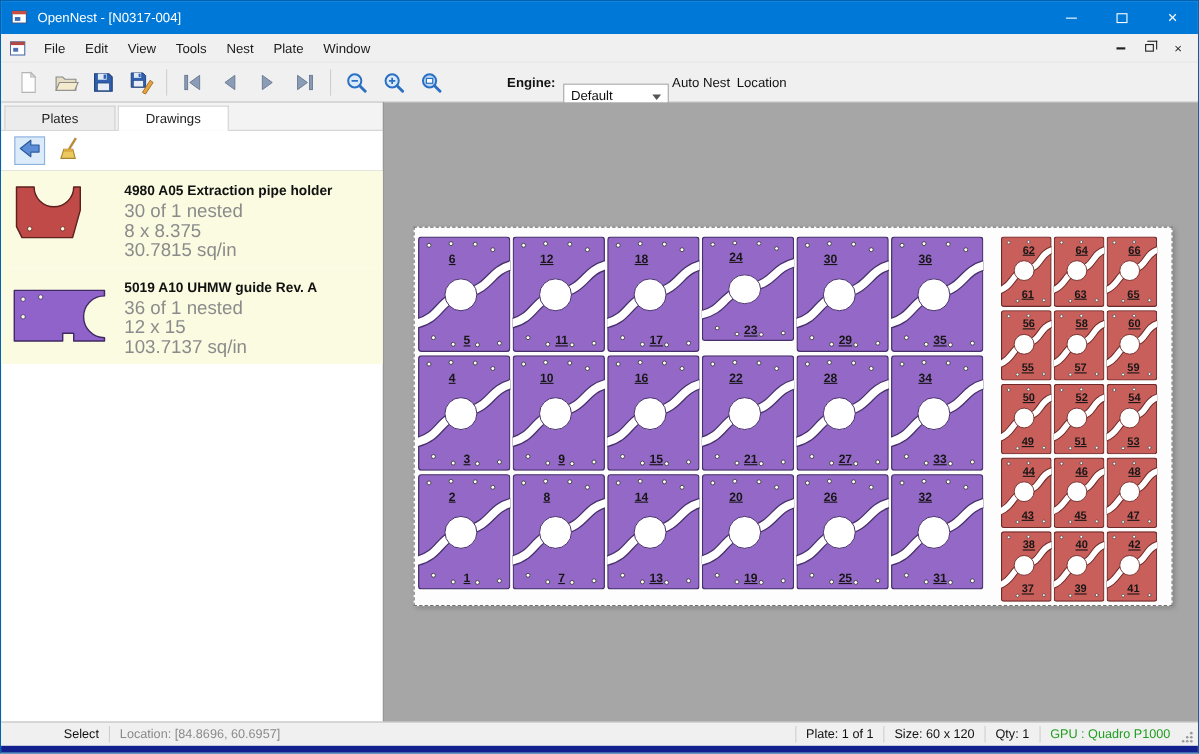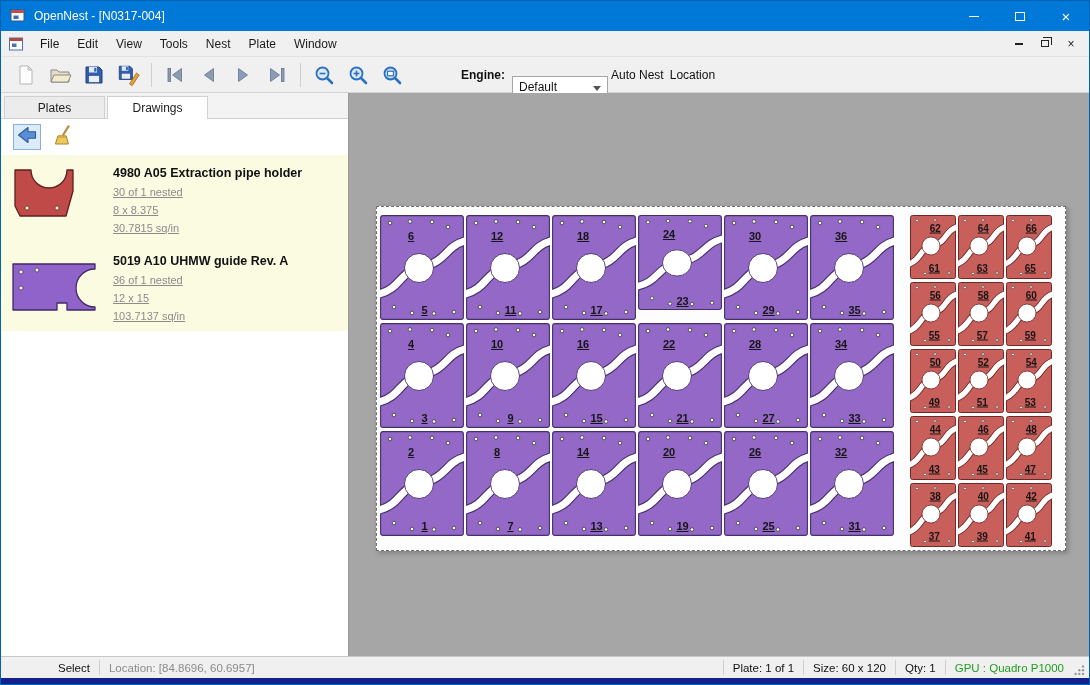--- a/index.html
+++ b/index.html
@@ -45,21 +45,21 @@
   .tab { width:101px; text-align:center; padding:4px 0; font-size:12px; border:1px solid #d0d0d0; border-bottom:none; background:#ececec; margin-left:2px; color:#222; }
   .tab.active { background:#fff; position:relative; z-index:2; margin-bottom:-1px; }
   .side-toolbar { height:36px; display:flex; align-items:center; gap:9px; padding:0 12px; background:#fff; flex:0 0 auto; }
   .side-btn { width:28px; height:26px; display:flex; align-items:center; justify-content:center; }
   .side-btn.hl { border:1px solid #8ab0dc; background:#dcebf9; }
   .parts-list { flex:1; background:#fff; overflow:hidden; }
   .part-item { display:flex; background:#fbfbe2; padding:5px 8px 5px 6px; }
   .part-thumb { width:98px; flex:0 0 98px; display:flex; align-items:center; }
   .part-info { padding-top:6px; padding-left:8px; }
   .part-title { font-weight:bold; font-size:12.5px; color:#111; margin-bottom:3px; }
-  .part-sub { color:#8b8b8b; font-size:11px; line-height:18px;text-decoration:underline; }
+  .part-sub { color:#8b8b8b; font-size:17px; line-height:18px; }
 
   
   .canvas { flex:1; position:relative; background:#a6a6a6; overflow:hidden; }
   .plate { position:absolute; left:27px; top:113px; width:690px; height:345px; background:#fdfdfd; border:1px dashed #6f6f6f; box-shadow:2px 2px 5px rgba(0,0,0,0.25); }
   .cell { position:absolute; }
   .cell svg { width:100%; height:100%; display:block; }
   .num { position:absolute; transform:translate(-50%,-50%); font-weight:bold; color:#161616; text-decoration:underline; white-space:nowrap; }
   .cell.purple .num { font-size:11px; }
   .cell.red .num { font-size:10px; }
   .cell.purple .num-top { left:37%; top:20%; }

